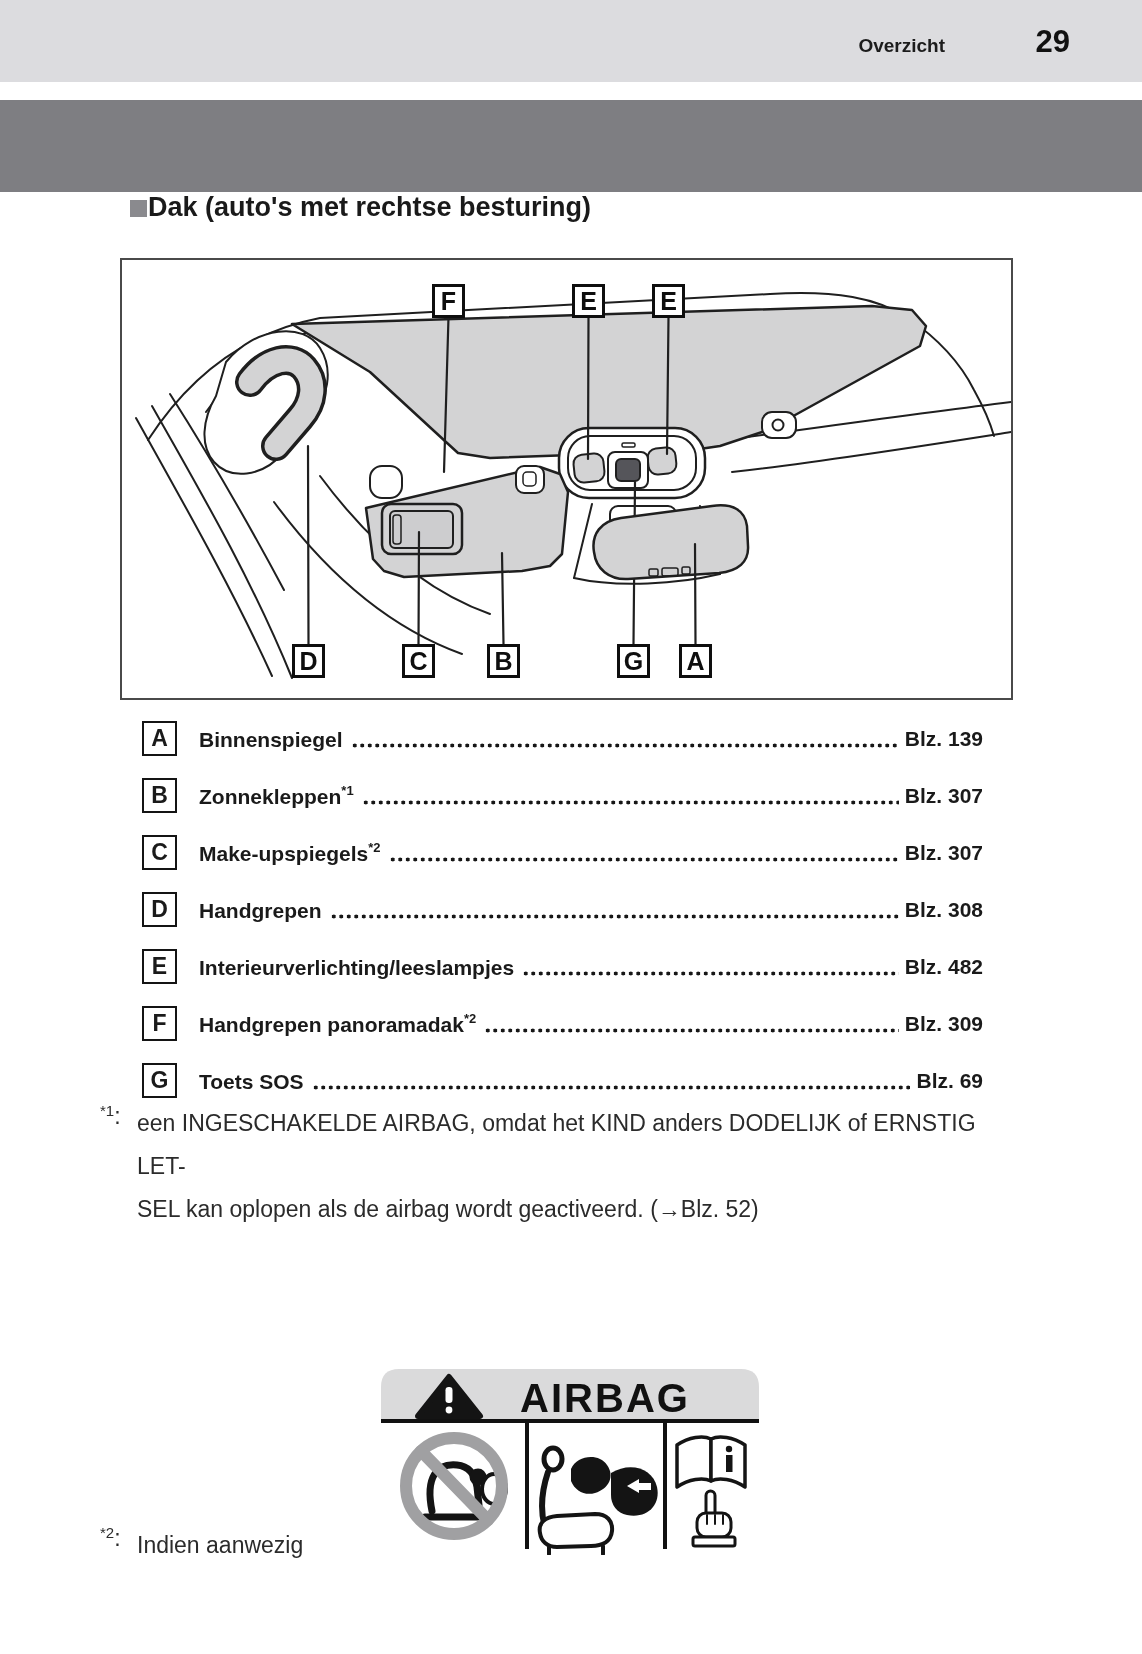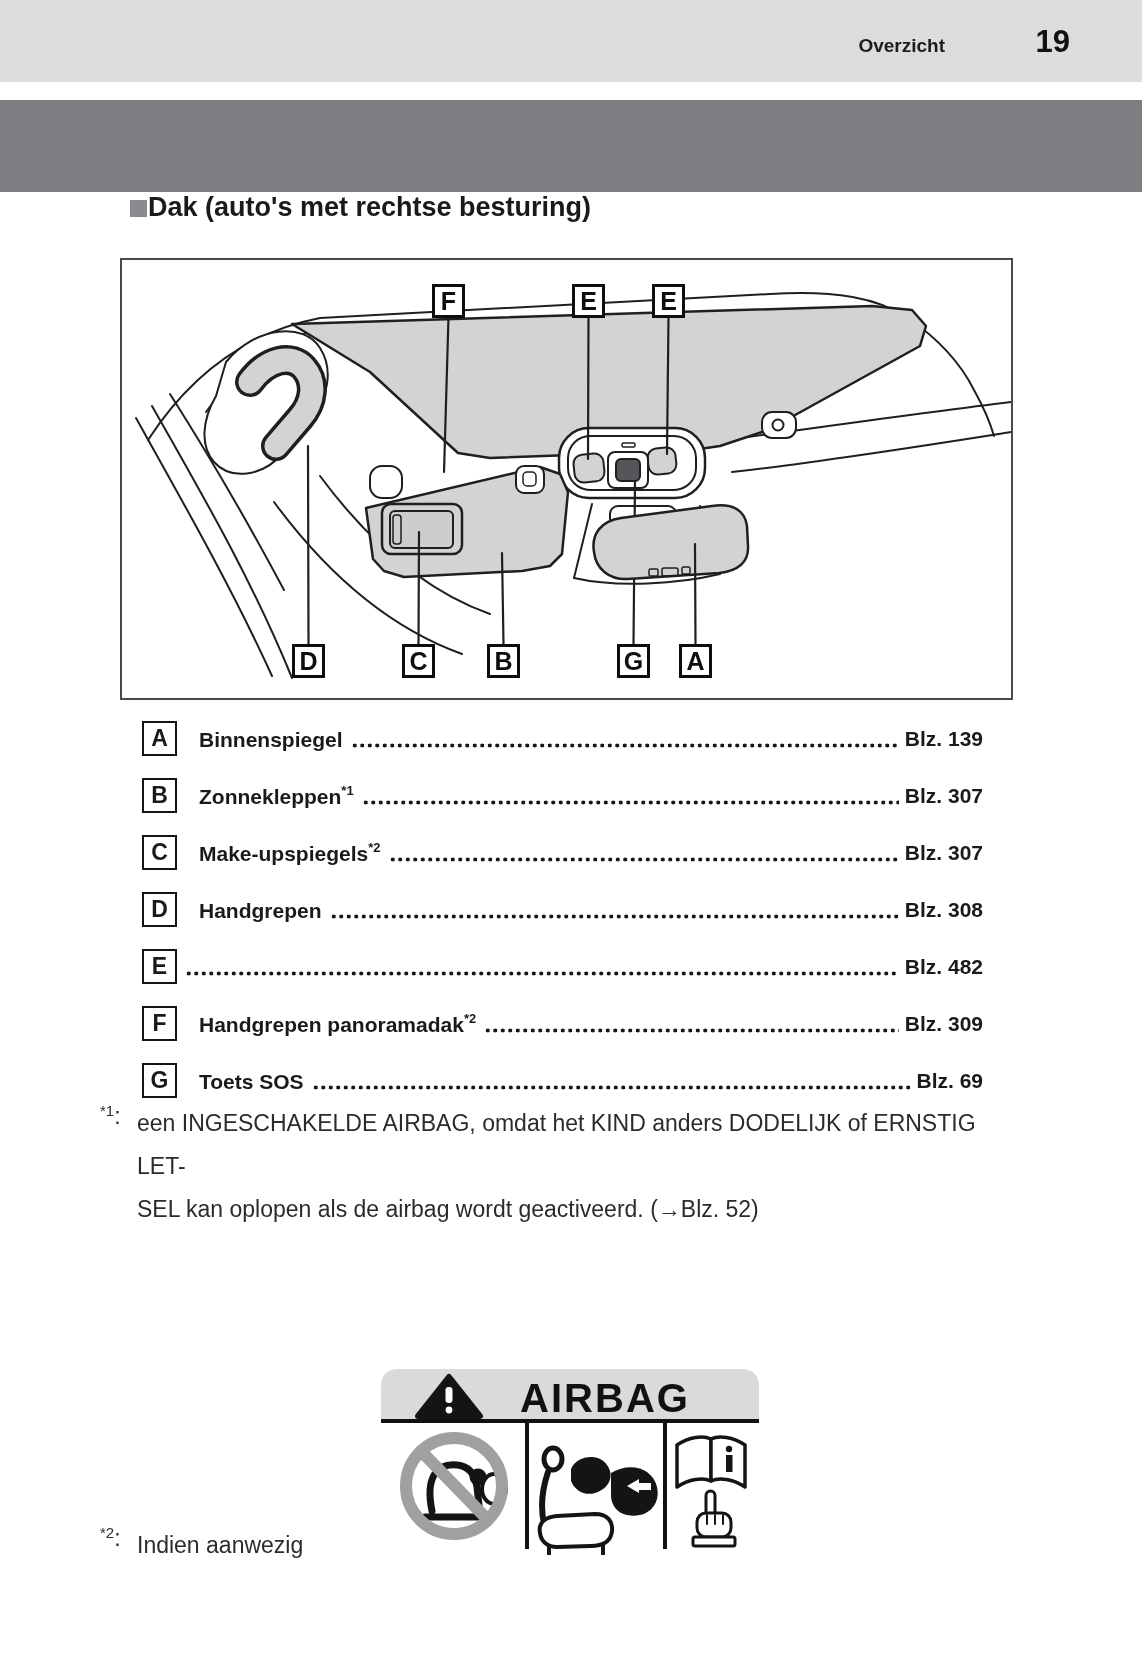--- a/index.html
+++ b/index.html
@@ -37,21 +37,21 @@
   .fn-lines{margin-left:37px;line-height:43px;}
   
   .airbag{position:absolute;left:377px;top:1365px;width:386px;height:190px;}
   .airbag-title{font-family:"Liberation Sans","DejaVu Sans",sans-serif;font-size:40px;font-weight:bold;letter-spacing:2px;fill:#111;}
 </style>
 </head>
 <body>
 
 <div class="band-light">
   <span class="hdr-section">Overzicht</span>
-  <span class="hdr-page">19</span>
+  <span class="hdr-page">29</span>
 </div>
 <div class="band-dark"></div>
 
 <div class="sec-title">
   <span class="sq"></span><span>Dak (auto's met rechtse besturing)</span>
 </div>
 
 <div class="diagram">
   <svg width="889" height="438" viewBox="0 0 889 438">
     <g stroke="#1f1f1f" stroke-width="2" fill="none" stroke-linecap="round" stroke-linejoin="round">
@@ -145,20 +145,21 @@
   <div class="lpage">Blz. 307</div>
 </div>
 <div class="lrow" style="top:891px">
   <div class="lbox">D</div>
   <div class="ltext"><span>Handgrepen</span><sup></sup></div>
   <div class="dots"></div>
   <div class="lpage">Blz. 308</div>
 </div>
 <div class="lrow" style="top:948px">
   <div class="lbox">E</div>
+  <div class="ltext"><span>Interieurverlichting/leeslampjes</span><sup></sup></div>
   <div class="dots"></div>
   <div class="lpage">Blz. 482</div>
 </div>
 <div class="lrow" style="top:1005px">
   <div class="lbox">F</div>
   <div class="ltext"><span>Handgrepen panoramadak</span><sup>*2</sup></div>
   <div class="dots"></div>
   <div class="lpage">Blz. 309</div>
 </div>
 <div class="lrow" style="top:1062px">

